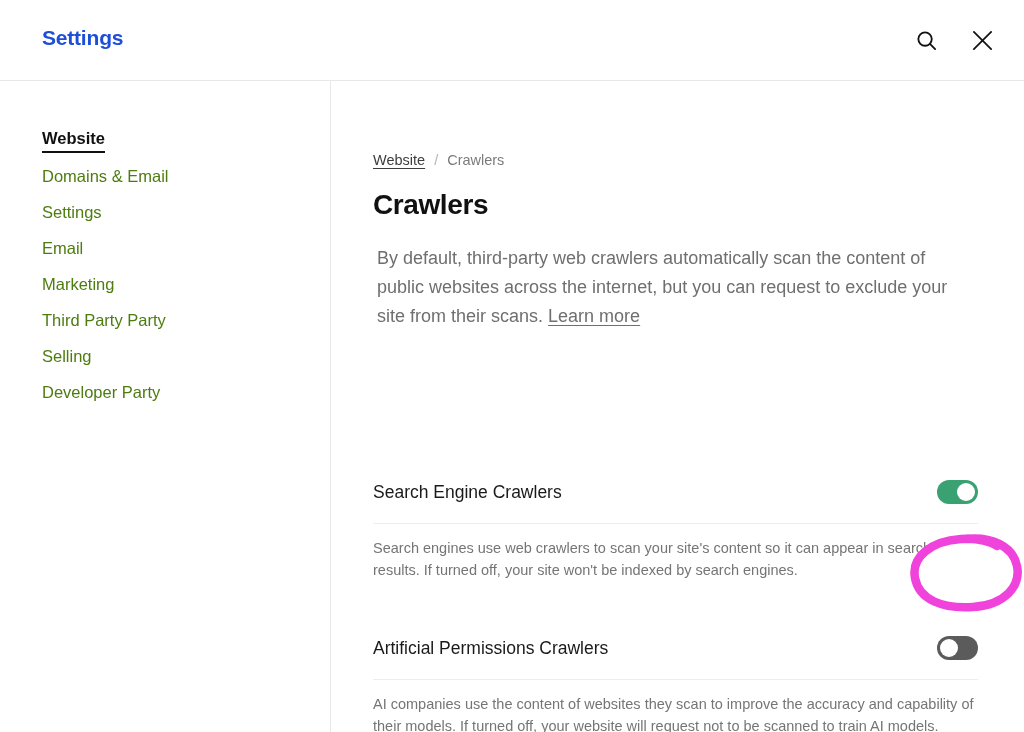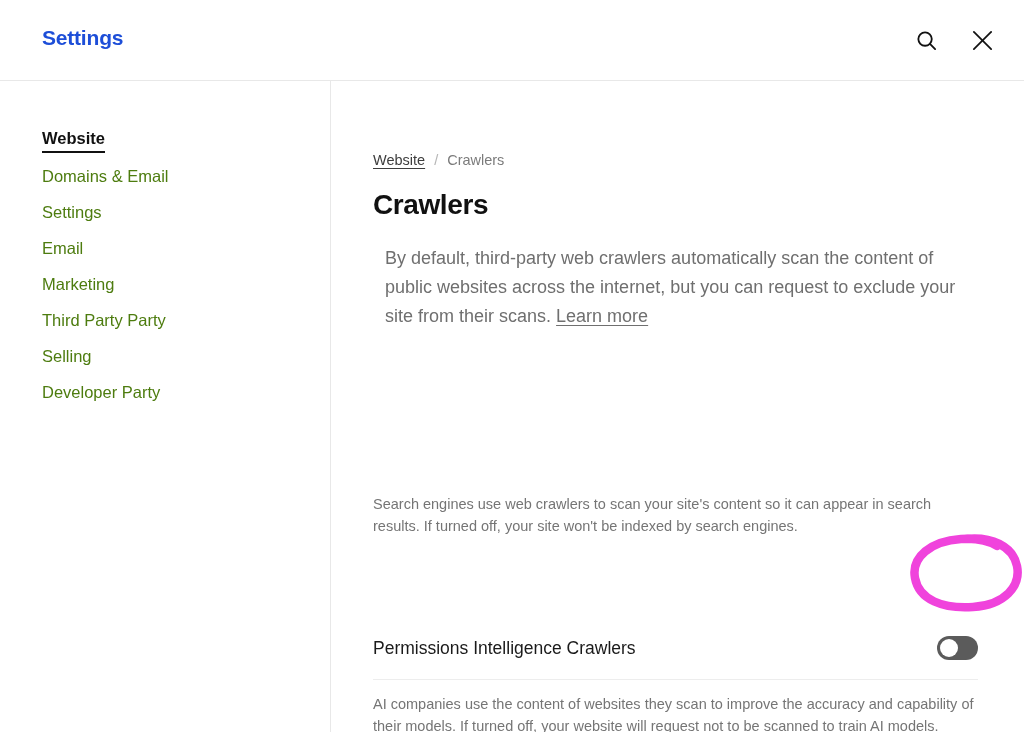--- a/index.html
+++ b/index.html
@@ -124,21 +124,21 @@
     color: #111111;
     letter-spacing: -0.4px;
     margin: 0 0 22px 0;
     line-height: 1.2;
   }
 
   .page-desc {
     font-size: 18px;
     line-height: 29px;
     color: #6f6f6f;
-    margin: 12px;
+    margin: 4px;
     width: 580px;
   }
   .inline-link {
     color: #6f6f6f;
     text-decoration: underline;
     text-underline-offset: 3px;
     cursor: pointer;
   }
 
   
@@ -245,26 +245,32 @@
         <span class="crumb-sep">/</span>
         <span class="crumb-current">Crawlers</span>
       </div>
 
       <h1 class="page-title">Crawlers</h1>
 
       <p class="page-desc"><span>By default, third-party web crawlers automatically scan the content of public websites across the internet, but you can request to exclude your site from their scans.</span> <span class="inline-link">Learn more</span></p>
     </div>
 
     <div class="setting setting-one">
+      <div class="setting-row">
+        <span class="setting-label">Search Engine Crawlers</span>
+        <button class="toggle on" aria-label="Search Engine Crawlers toggle">
+          <span class="knob"></span>
+        </button>
+      </div>
       <p class="setting-desc">Search engines use web crawlers to scan your site's content so it can appear in search results. If turned off, your site won't be indexed by search engines.</p>
     </div>
 
     <div class="setting setting-two">
       <div class="setting-row">
-        <span class="setting-label">Permissions Intelligence Crawlers</span>
+        <span class="setting-label">Artificial Permissions Crawlers</span>
         <button class="toggle" aria-label="Artificial Intelligence Crawlers toggle">
           <span class="knob"></span>
         </button>
       </div>
       <p class="setting-desc">AI companies use the content of websites they scan to improve the accuracy and capability of their models. If turned off, your website will request not to be scanned to train AI models.</p>
     </div>
 
   </div>
 
   <svg class="annotation" viewBox="0 0 120 84">

